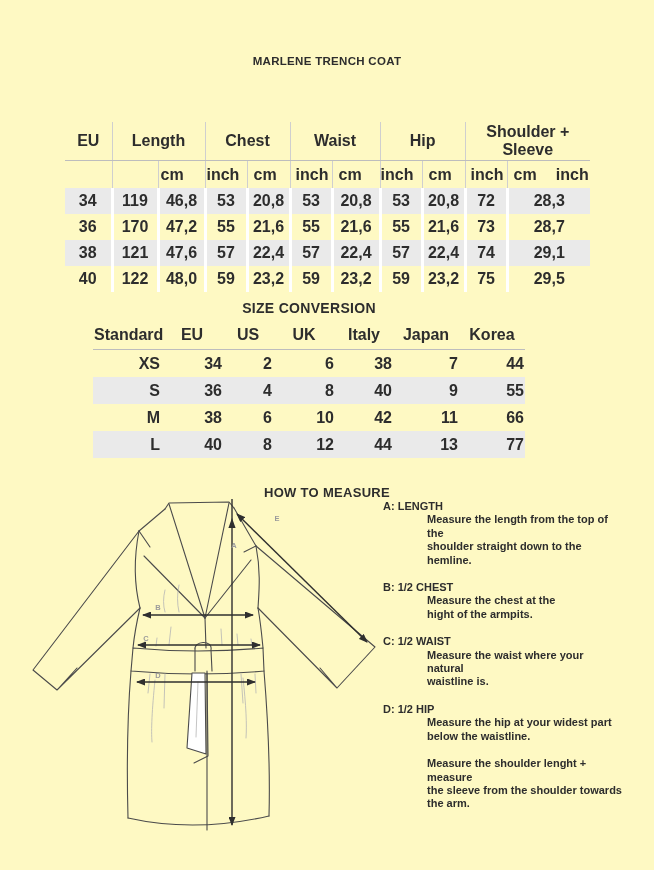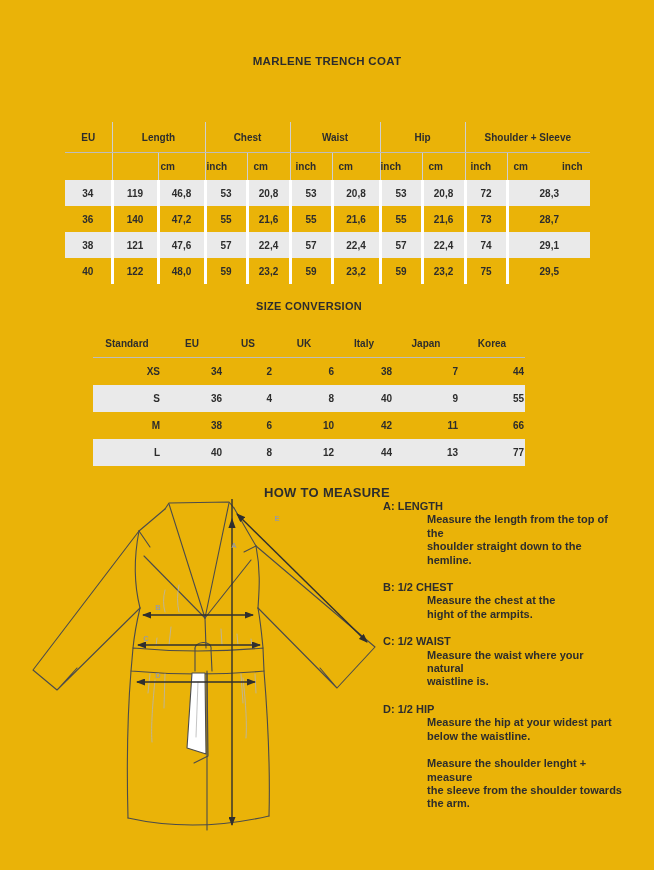--- a/index.html
+++ b/index.html
@@ -8,51 +8,51 @@
     --tline:#bdbdbd;
     --vline:#cfcfcf;
     --draw:#4b4b4b;
     --arrow:#2f2f2f;
     --lbl:#9b9b9b;
   }
   html,body{margin:0;padding:0;background:#ffffff;}
   .page{
     position:relative;
     width:654px;height:870px;
-    background:#eab308;
+    background:#fef9c3;
     font-family:"Liberation Sans", sans-serif;
     color:var(--text);
     overflow:hidden;
   }
   .doc-title{
     position:absolute;top:55px;left:0;right:0;
     text-align:center;font-size:11.5px;font-weight:700;letter-spacing:.3px;
   }
   
   .size-table-wrap{position:absolute;left:65px;top:122px;}
-  table{border-collapse:collapse;table-layout:fixed;font-size:10px;color:var(--text);}
+  table{border-collapse:collapse;table-layout:fixed;font-size:16px;color:var(--text);}
   .size-table{width:525px;}
   .size-table thead tr.grp th{
     height:28px;font-weight:700;text-align:center;vertical-align:middle;
     border-bottom:1px solid var(--tline);
   }
   .size-table thead tr.grp th + th{border-left:1px solid var(--vline);}
   .size-table thead tr.units th{height:25px;font-weight:700;text-align:center;}
   .size-table thead tr.units th + th{border-left:1px solid var(--vline);padding-left:48px;}
   .size-table tbody td{
     height:24px;text-align:center;font-weight:600;vertical-align:middle;
   }
   .size-table tbody td + td{border-left:3px solid #ffffff;}
   .size-table tbody tr.shade{background:var(--shade);}
   
   .conv-title{
     position:absolute;top:300px;left:93px;width:432px;
-    text-align:center;font-size:11px;font-weight:700;letter-spacing:.3px;
-  }
-  .conv-table-wrap{position:absolute;left:93px;top:329px;}
+    text-align:center;font-size:14px;font-weight:700;letter-spacing:.3px;
+  }
+  .conv-table-wrap{position:absolute;left:93px;top:321px;}
   .conv-table{width:432px;}
   .conv-table thead th{
     height:26px;font-weight:700;text-align:center;vertical-align:middle;
     border-bottom:1.5px solid var(--tline);
   }
   .conv-table tbody td{height:25px;text-align:right;font-weight:600;vertical-align:middle;}
   .conv-table tbody tr.shade{background:var(--shade);}
   
   .htm-title{
     position:absolute;top:485px;left:0;right:0;
@@ -121,21 +121,21 @@
             <td>20,8</td>
             <td>53</td>
             <td>20,8</td>
             <td>53</td>
             <td>20,8</td>
             <td>72</td>
             <td>28,3</td>
           </tr>
           <tr>
             <td>36</td>
-            <td>140</td>
+            <td>170</td>
             <td>47,2</td>
             <td>55</td>
             <td>21,6</td>
             <td>55</td>
             <td>21,6</td>
             <td>55</td>
             <td>21,6</td>
             <td>73</td>
             <td>28,7</td>
           </tr>

